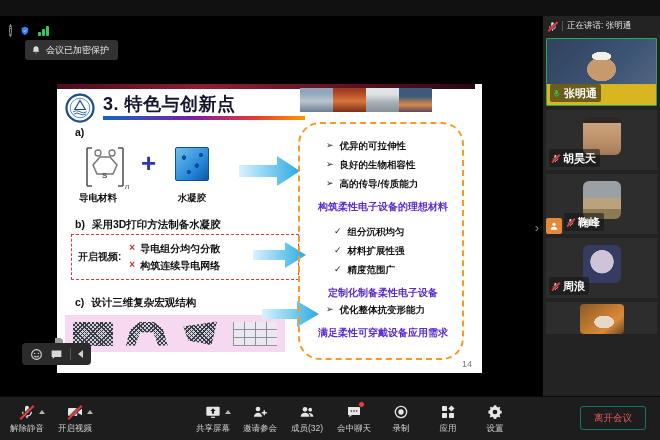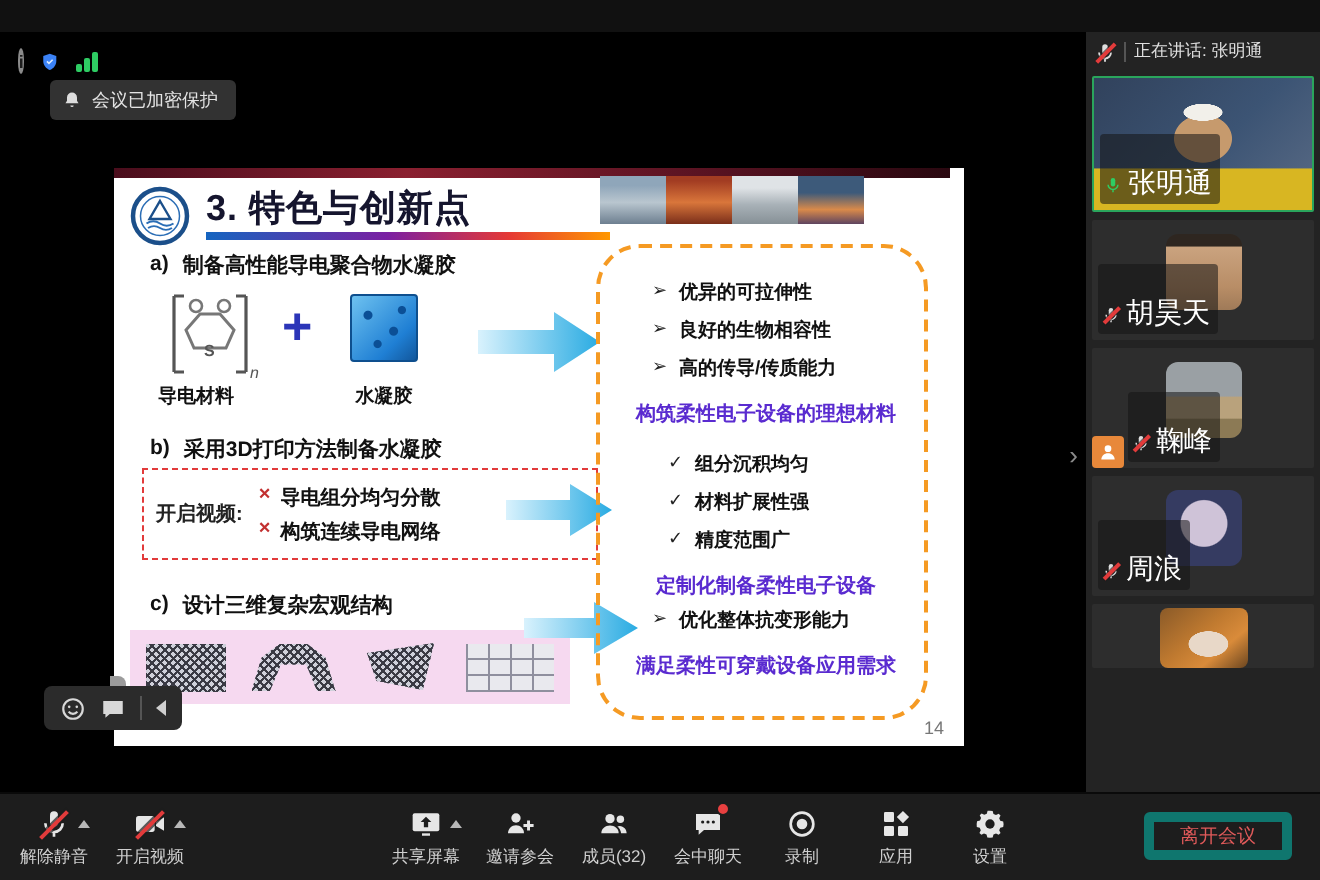--- a/index.html
+++ b/index.html
@@ -118,41 +118,41 @@
     radial-gradient(ellipse 16px 7px at 50% 26%,#f2f0ea 60%,transparent 62%),
     radial-gradient(ellipse 23px 19px at 50% 46%,#c69a6d 62%,transparent 64%),
     linear-gradient(to bottom,rgba(0,0,0,0) 68%,#d8b622 69%),
     linear-gradient(135deg,#31425c,#3c5474 55%,#5a6b85);}
   .avatar{position:absolute;left:50%;top:7px;transform:translateX(-50%);width:38px;height:38px;border-radius:6px;}
   .av2{background:linear-gradient(180deg,#2e2620 16%,#caa37f 17%,#b88d66 70%,#9f7a58);}
   .av3{background:linear-gradient(180deg,#9aa0a4 45%,#b9a27c 46% 74%,#8c7a55 75%);}
   .av4{background:radial-gradient(circle 12px at 50% 44%,#cfc3d8 95%,transparent),#353b61;}
   .av5{background:radial-gradient(circle 7px at 68% 30%,#f2a7b8 95%,transparent),radial-gradient(ellipse 13px 11px at 46% 56%,#2b2b3a 95%,transparent),radial-gradient(ellipse 7px 9px at 52% 60%,#f8f8f6 95%,transparent),#f3efec;border:1px solid #e5e0dc;}
   .av6{width:44px;height:30px;top:2px;border-radius:4px;background:radial-gradient(ellipse 14px 9px at 55% 60%,#e8d8c8 70%,transparent 72%),linear-gradient(140deg,#8a5a28,#c07a30 45%,#d98b3a 70%,#6a4520);}
-  .name-tag{position:absolute;left:3px;bottom:3px;display:flex;align-items:center;gap:3px;background:rgba(20,20,20,.55);border-radius:2px;padding:16px 4px 1px 2px;color:#fff;font-size:14px;white-space:nowrap;}
+  .name-tag{position:absolute;left:3px;bottom:3px;display:flex;align-items:center;gap:3px;background:rgba(20,20,20,.55);border-radius:2px;padding:2px 4px 1px 2px;color:#fff;font-size:11px;white-space:nowrap;font-weight:bold;}
   .name-tag .mic-wrap{width:9px;height:9px;}
   .name-tag .mic-wrap svg{width:9px;height:9px;}
   .name-tag .mic-wrap.slashed:after{left:4px;top:-1px;height:11px;width:1.5px;}
   .host-badge{position:absolute;left:0;bottom:0;width:16px;height:16px;background:#e8883a;border-radius:2px;display:flex;align-items:center;justify-content:center;}
   .host-badge svg{width:10px;height:10px;}
   .tile3 .name-tag{left:18px;}
 
   
   .toolbar{position:absolute;left:0;top:396px;width:660px;height:44px;background:#1d1d1d;border-top:1px solid #0a0a0a;}
   .tb-group{position:absolute;top:0;height:44px;display:flex;align-items:center;}
   .tb-left{left:10px;gap:14px;}
   .tb-center{left:196px;gap:13px;}
   .tb-btn{display:flex;flex-direction:column;align-items:center;gap:2px;color:#cfcfcf;cursor:default;position:relative;min-width:34px;}
   .tb-btn .ic{position:relative;width:18px;height:17px;display:flex;align-items:center;justify-content:center;color:#e6e6e6;}
   .tb-btn .ic svg{width:16px;height:16px;}
   .tb-btn .lbl{font-size:8.5px;white-space:nowrap;}
   .ic.slashed:after{content:"";position:absolute;left:8px;top:-1px;width:2px;height:19px;background:#e23b3b;transform:rotate(45deg);box-shadow:0 0 0 1px rgba(29,29,29,.7);}
   .caret{position:absolute;right:-9px;top:6px;width:0;height:0;border-left:3.5px solid transparent;border-right:3.5px solid transparent;border-bottom:4.5px solid #b8b8b8;}
   .chat-dot{position:absolute;right:-2px;top:-3px;width:7px;height:7px;border-radius:50%;background:#e84040;border:1px solid #1d1d1d;}
-  .leave-btn{position:absolute;right:14px;top:9px;height:24px;padding:0 13px;background:transparent;border:5px solid #0f766e;border-radius:3px;color:#e05a5a;font-size:9.5px;display:flex;align-items:center;cursor:default;}
+  .leave-btn{position:absolute;right:14px;top:9px;height:24px;padding:0 13px;background:transparent;border:1px solid #0f766e;border-radius:3px;color:#e05a5a;font-size:9.5px;display:flex;align-items:center;cursor:default;}
 </style>
 </head>
 <body>
 
 <div class="window">
 
 
   <div class="main">
     <div class="content">
 
@@ -192,21 +192,20 @@
 
         <div class="photo-strip">
           <div class="photo ph1"></div>
           <div class="photo ph2"></div>
           <div class="photo ph3"></div>
           <div class="photo ph4"></div>
         </div>
 
         <div class="sec-head sec-a">
           <span>a)</span>
-            <span>制备高性能导电聚合物水凝胶</span>
         </div>
         <svg class="chem" width="52" height="46" viewBox="0 0 52 46">
           <path d="M8 4v38M8 4h5M8 42h5" stroke="#555" stroke-width="1.6" fill="none"></path>
           <path d="M44 4v38M44 4h-5M44 42h-5" stroke="#555" stroke-width="1.6" fill="none"></path>
           <path d="M18 30l-4-9 7-8h10l7 8-4 9z" fill="none" stroke="#777" stroke-width="1.5"></path>
           <circle cx="19" cy="9" r="3" fill="none" stroke="#777" stroke-width="1.3"></circle>
           <circle cx="33" cy="9" r="3" fill="none" stroke="#777" stroke-width="1.3"></circle>
           <text x="23" y="34" font-size="8" fill="#555" font-weight="bold">S</text>
           <text x="46" y="45" font-size="8" fill="#555" font-style="italic">n</text>
         </svg>

